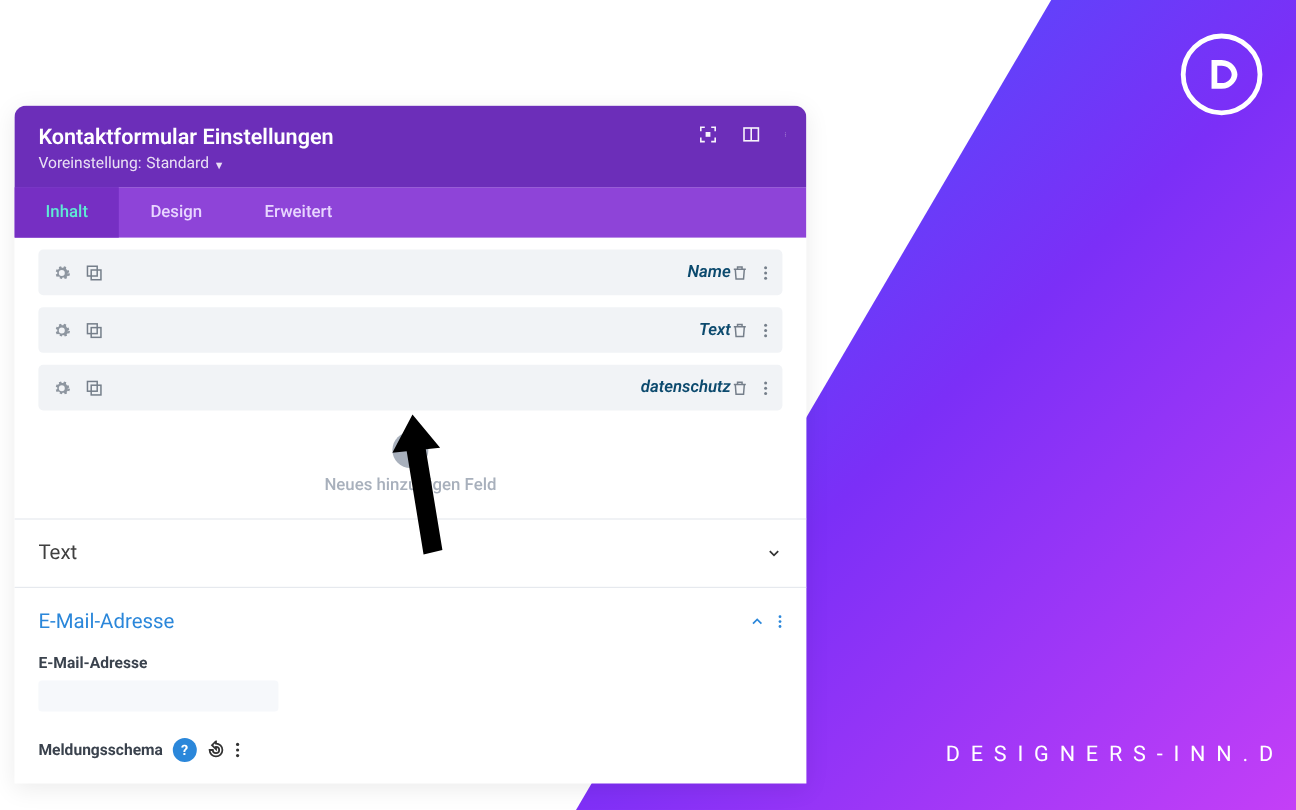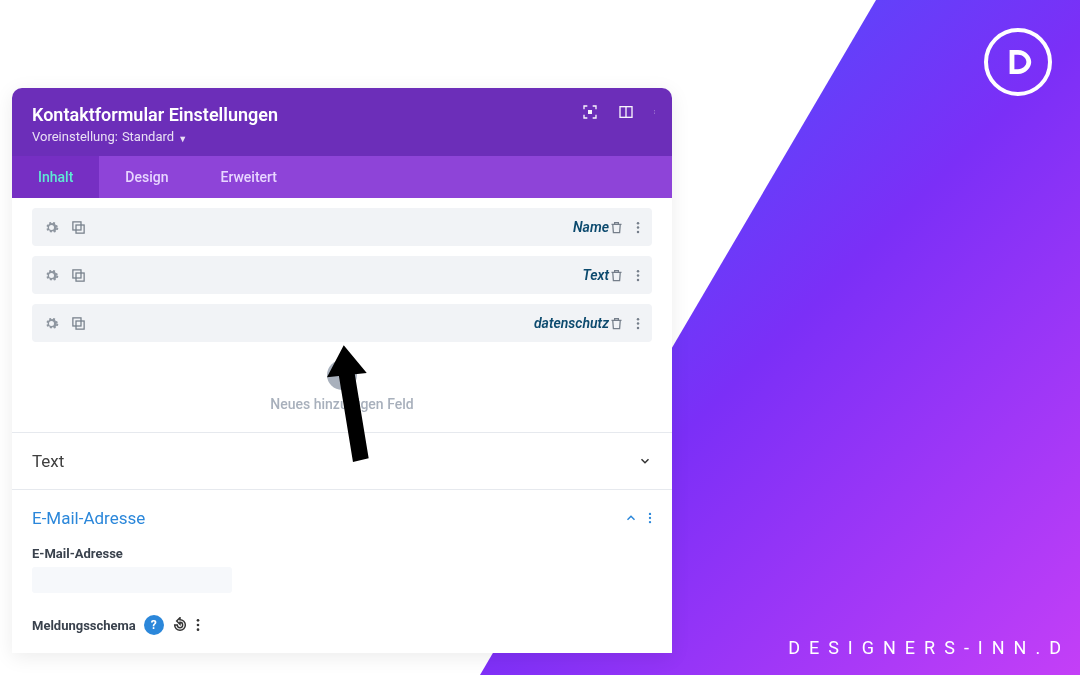--- a/index.html
+++ b/index.html
@@ -1,20 +1,20 @@
 <!DOCTYPE html>
 <html><head>
 <meta charset="utf-8">
 <style>
   * { box-sizing: border-box; margin: 0; padding: 0; }
   body { font-family: -apple-system, BlinkMacSystemFont, "Segoe UI", Roboto, Helvetica, Arial, sans-serif; width: 1080px; height: 675px; overflow: hidden; position: relative; background: #fff; }
   .bg-gradient { position: absolute; right: 0; top: 0; width: 600px; height: 675px; background: linear-gradient(135deg, #3b5dff 0%, #7b2ff7 50%, #c43ff7 100%); clip-path: polygon(66% 0, 100% 0, 100% 100%, 0% 100%); }
   .logo { position: absolute; top: 28px; right: 28px; width: 68px; height: 68px; border: 4px solid #fff; border-radius: 50%; display: flex; align-items: center; justify-content: center; }
   .logo svg { width: 36px; height: 36px; }
-  .site-label { position: absolute; bottom: 17px; right: 10px; color: #fff; font-size: 18px; letter-spacing: 9px; font-weight: 400; }
+  .site-label { position: absolute; bottom: 36px; right: 10px; color: #fff; font-size: 18px; letter-spacing: 9px; font-weight: 400; }
   .panel { position: absolute; left: 12px; top: 88px; width: 660px; background: #fff; border-radius: 10px 10px 0 0; box-shadow: 0 4px 20px rgba(0,0,0,0.08); overflow: hidden; }
   .panel-header { background: #6c2eb9; color: #fff; padding: 16px 20px 12px; position: relative; }
   .panel-title { font-size: 18px; font-weight: 600; }
   .panel-subtitle { font-size: 13px; opacity: .85; margin-top: 4px; display: flex; align-items: flex-end; gap: 4px; cursor: pointer;}
   .panel-subtitle .caret { font-size: 9px; }
   .panel-header-icons { position: absolute; top: 16px; right: 14px; display: flex; gap: 20px; align-items: center; }
   .hdr-icon { width: 16px; height: 16px; cursor: pointer; opacity: .95; }
   .tabs { display: flex; background: #8e44d8; }
   .tab { padding: 13px 26px; font-size: 14px; color: #e8d6ff; cursor: pointer; font-weight:500;}
   .tab.active { background: #762fc3; color: #5eead4; }

